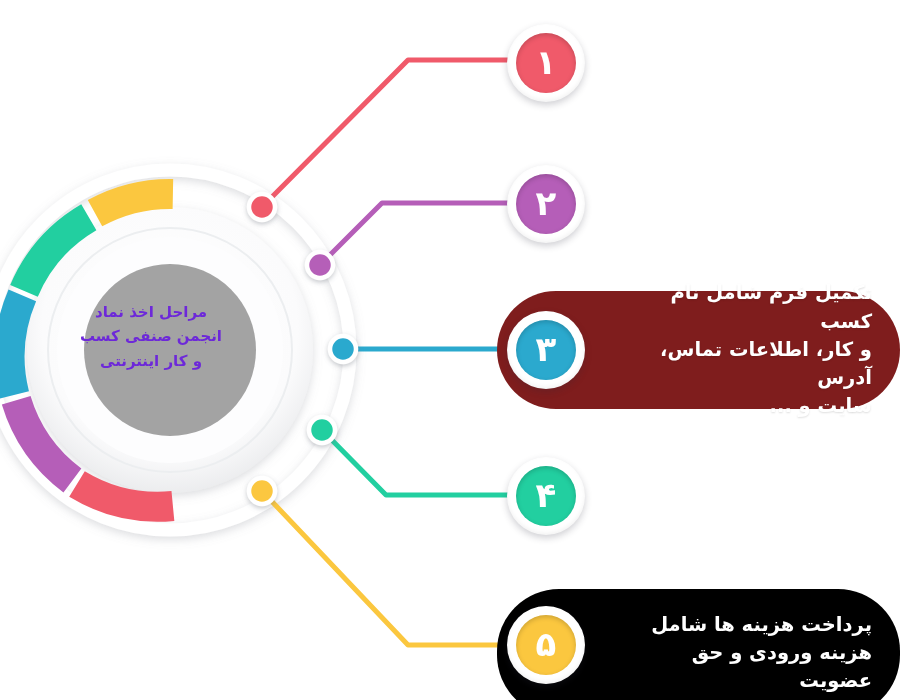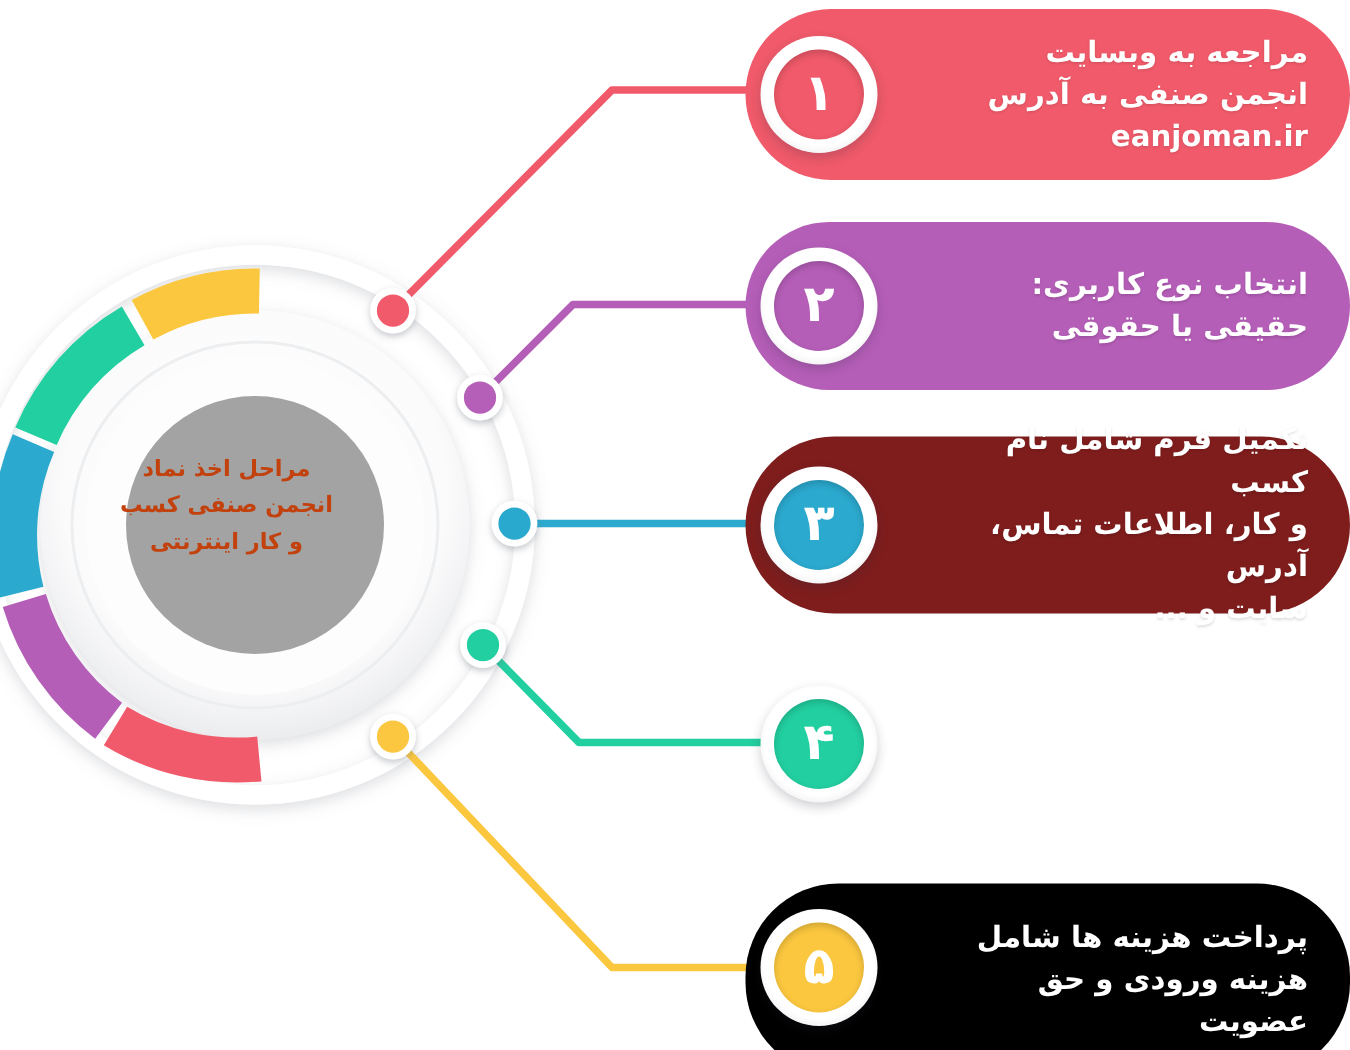--- a/index.html
+++ b/index.html
@@ -67,21 +67,21 @@
     margin-top:-2px;
   }
 
   
   #center-text{
     position:absolute;
     left:66px;top:300px;
     width:170px;
     text-align:center;
     direction:rtl;
-    color:#c2410c;
+    color:#6d28d9;
     font-size:15px;
     font-weight:bold;
     line-height:1.62;
     white-space:pre-line;
     z-index:5;
   }
 </style>
 </head>
 <body>
 
@@ -143,36 +143,27 @@
       <circle cx="343" cy="349" r="13" fill="#2BA9CE" stroke="#ffffff" stroke-width="4.5"></circle>
       <circle cx="322" cy="430" r="13" fill="#22CFA0" stroke="#ffffff" stroke-width="4.5"></circle>
       <circle cx="262" cy="491" r="13" fill="#FBC73F" stroke="#ffffff" stroke-width="4.5"></circle>
     </g>
   </svg>
 
   <div id="center-text">مراحل اخذ نماد
 انجمن صنفی کسب
 و کار اینترنتی</div>
 
-  <div class="card" style="left:497px;top:6px;width:403px;height:114px;background:#F05A6A;">
-    <div class="card-text">مراجعه به وبسایت
-انجمن صنفی به آدرس
-eanjoman.ir</div>
-  </div>
   <div class="badge" style="left:500px;top:17px;">
     <div class="ring"></div>
     <div class="inner" style="background:#F05A6A;">
       <span class="num">۱</span>
     </div>
   </div>
 
-  <div class="card" style="left:497px;top:148px;width:403px;height:112px;background:#B55EB8;">
-    <div class="card-text">انتخاب نوع کاربری:
-حقیقی یا حقوقی</div>
-  </div>
   <div class="badge" style="left:500px;top:158px;">
     <div class="ring"></div>
     <div class="inner" style="background:#B55EB8;">
       <span class="num">۲</span>
     </div>
   </div>
 
   <div class="card" style="left:497px;top:291px;width:403px;height:118px;background:#7f1d1d;">
     <div class="card-text">تکمیل فرم شامل نام کسب
 و کار، اطلاعات تماس، آدرس

